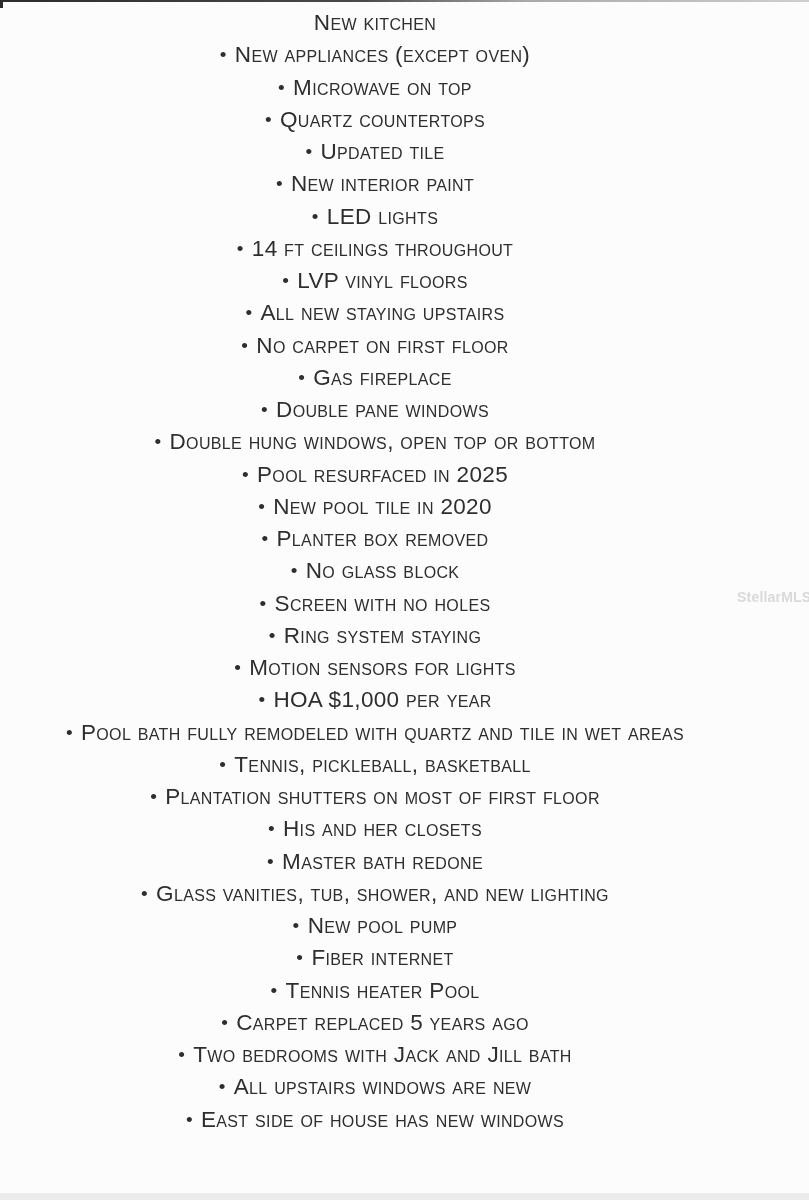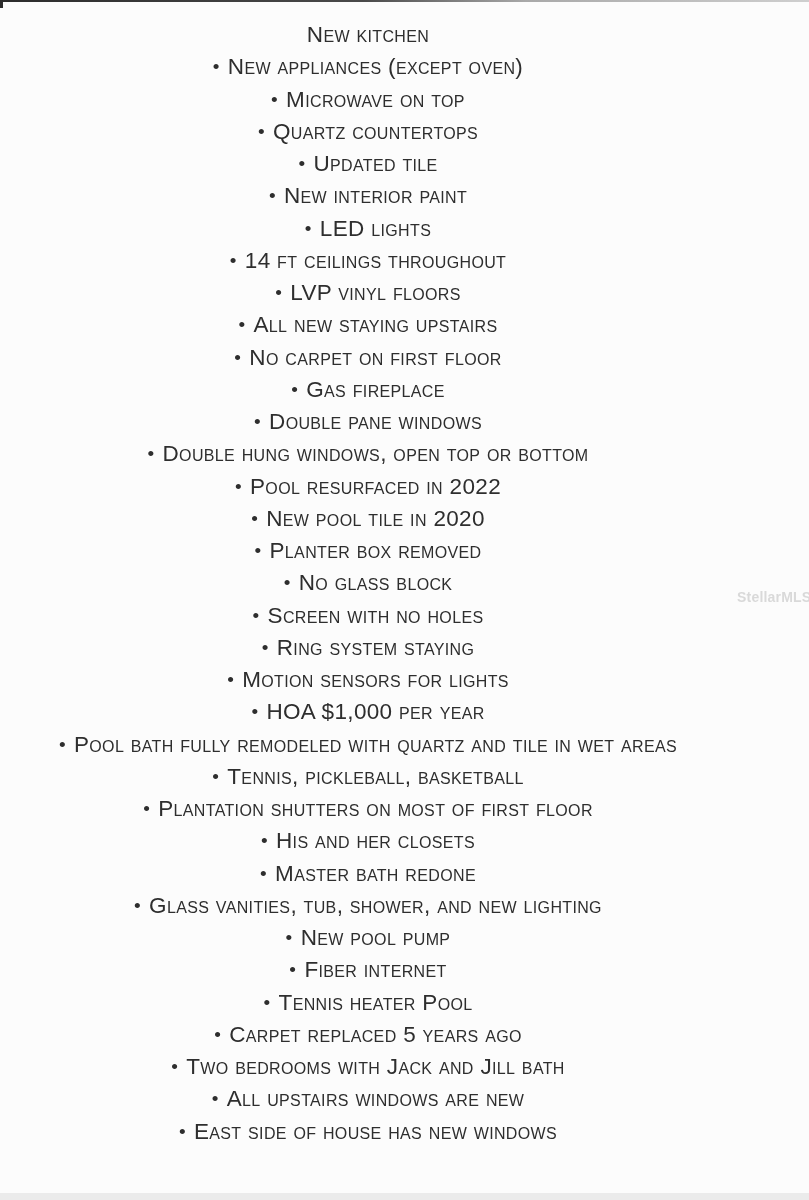--- a/index.html
+++ b/index.html
@@ -30,23 +30,23 @@
   
   .bottom-edge-strip {
     position: absolute;
     bottom: 0; left: 0;
     width: 100%; height: 7px;
     background: #ebebeb;
   }
   .note {
     position: absolute;
     top: 0;
-    left: 0;
+    left: 7px;
     width: 736px;
-    padding-top: 19px;
+    padding-top: 7px;
   }
   .line {
     height: 32.25px;
     line-height: 32.25px;
     text-align: center;
     white-space: nowrap;
     font-variant: small-caps;
     font-size: 22.5px;
     letter-spacing: 0.35px;
     color: #2e2e2e;
@@ -81,21 +81,21 @@
     <div class="line"><span class="bullet">•</span><span>Updated tile</span></div>
     <div class="line"><span class="bullet">•</span><span>New interior paint</span></div>
     <div class="line"><span class="bullet">•</span><span>LED lights</span></div>
     <div class="line"><span class="bullet">•</span><span>14 ft ceilings throughout</span></div>
     <div class="line"><span class="bullet">•</span><span>LVP vinyl floors</span></div>
     <div class="line"><span class="bullet">•</span><span>All new staying upstairs</span></div>
     <div class="line"><span class="bullet">•</span><span>No carpet on first floor</span></div>
     <div class="line"><span class="bullet">•</span><span>Gas fireplace</span></div>
     <div class="line"><span class="bullet">•</span><span>Double pane windows</span></div>
     <div class="line"><span class="bullet">•</span><span>Double hung windows, open top or bottom</span></div>
-    <div class="line"><span class="bullet">•</span><span>Pool resurfaced in 2022</span></div>
+    <div class="line"><span class="bullet">•</span><span>Pool resurfaced in 2025</span></div>
     <div class="line"><span class="bullet">•</span><span>New pool tile in 2020</span></div>
     <div class="line"><span class="bullet">•</span><span>Planter box removed</span></div>
     <div class="line"><span class="bullet">•</span><span>No glass block</span></div>
     <div class="line"><span class="bullet">•</span><span>Screen with no holes</span></div>
     <div class="line"><span class="bullet">•</span><span>Ring system staying</span></div>
     <div class="line"><span class="bullet">•</span><span>Motion sensors for lights</span></div>
     <div class="line"><span class="bullet">•</span><span>HOA $1,000 per year</span></div>
     <div class="line"><span class="bullet">•</span><span>Pool bath fully remodeled with quartz and tile in wet areas</span></div>
     <div class="line"><span class="bullet">•</span><span>Tennis, pickleball, basketball</span></div>
     <div class="line"><span class="bullet">•</span><span>Plantation shutters on most of first floor</span></div>

